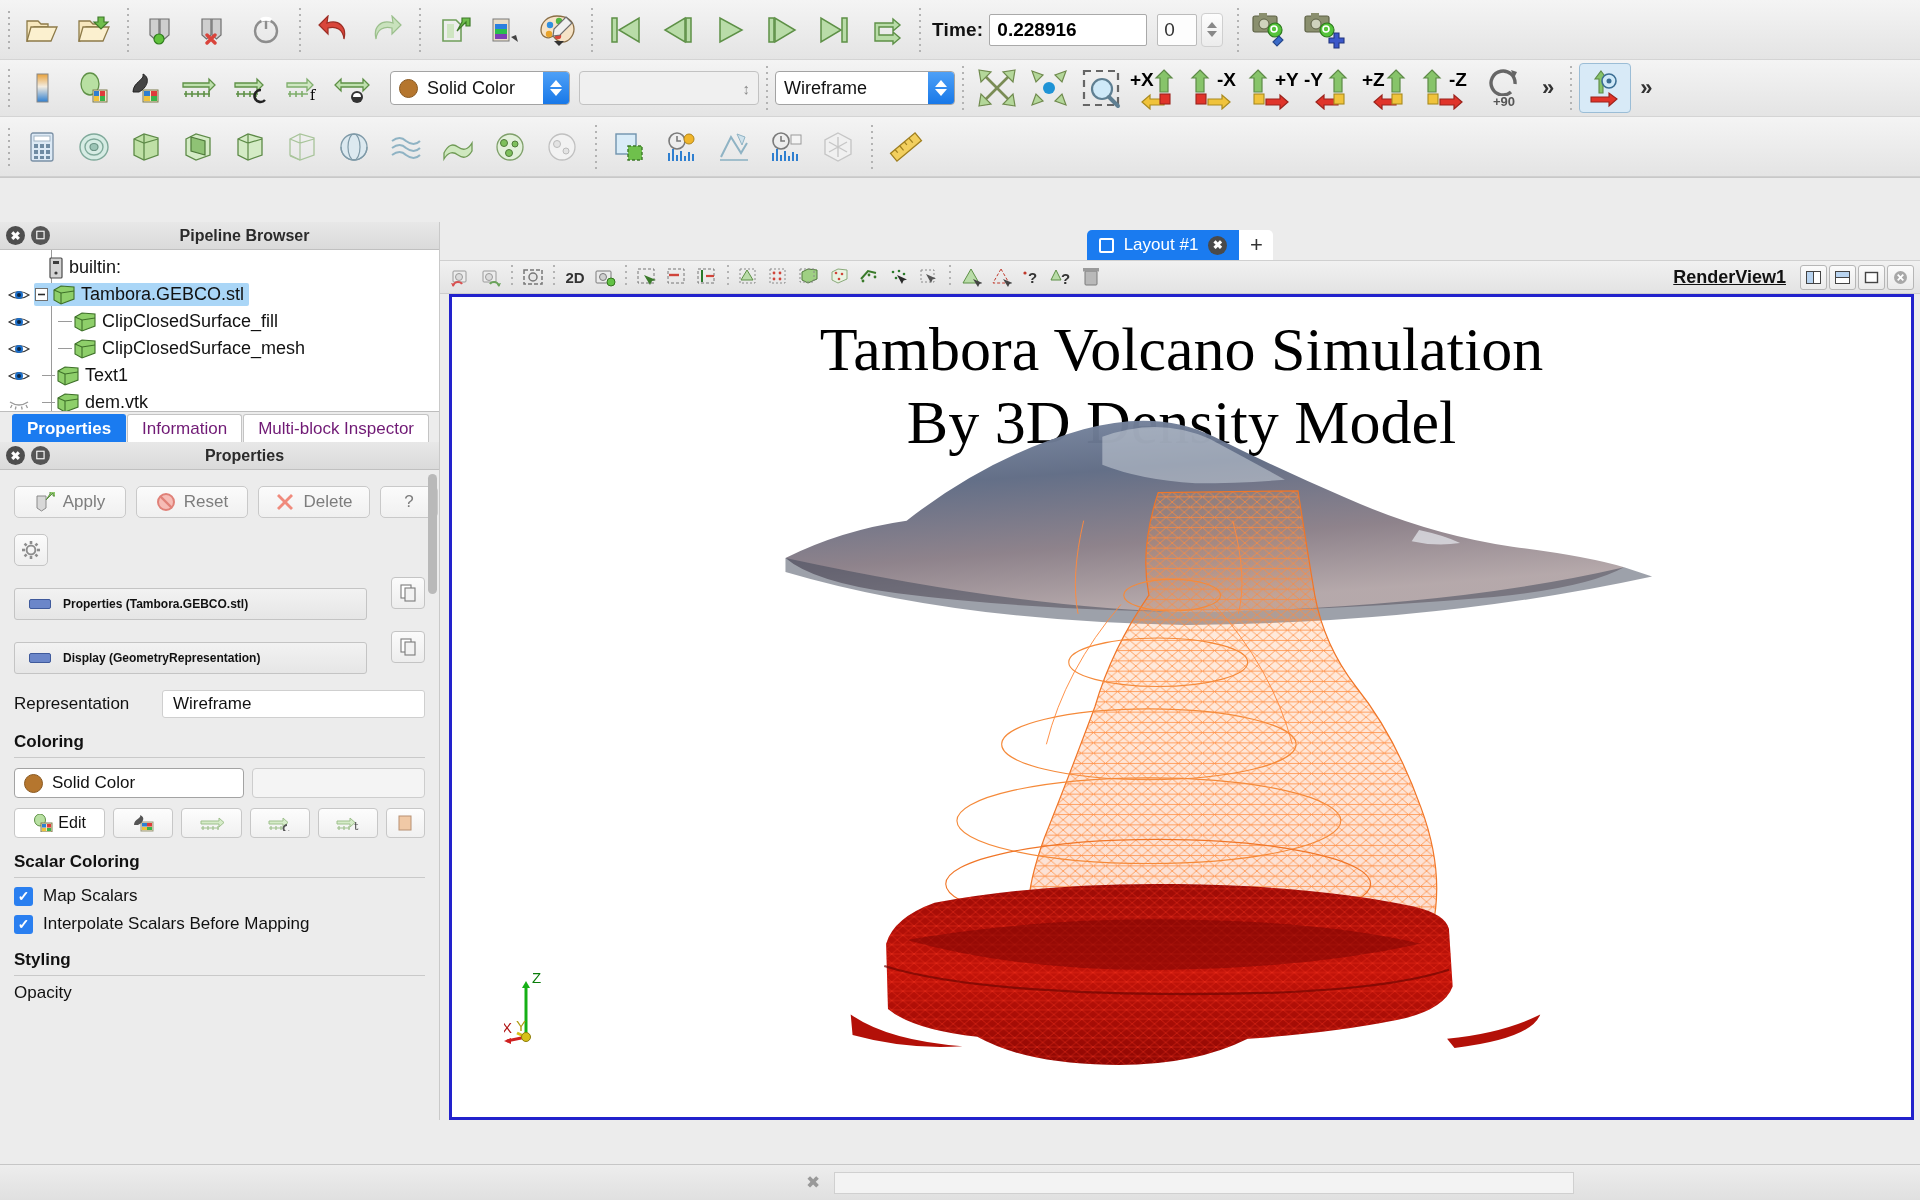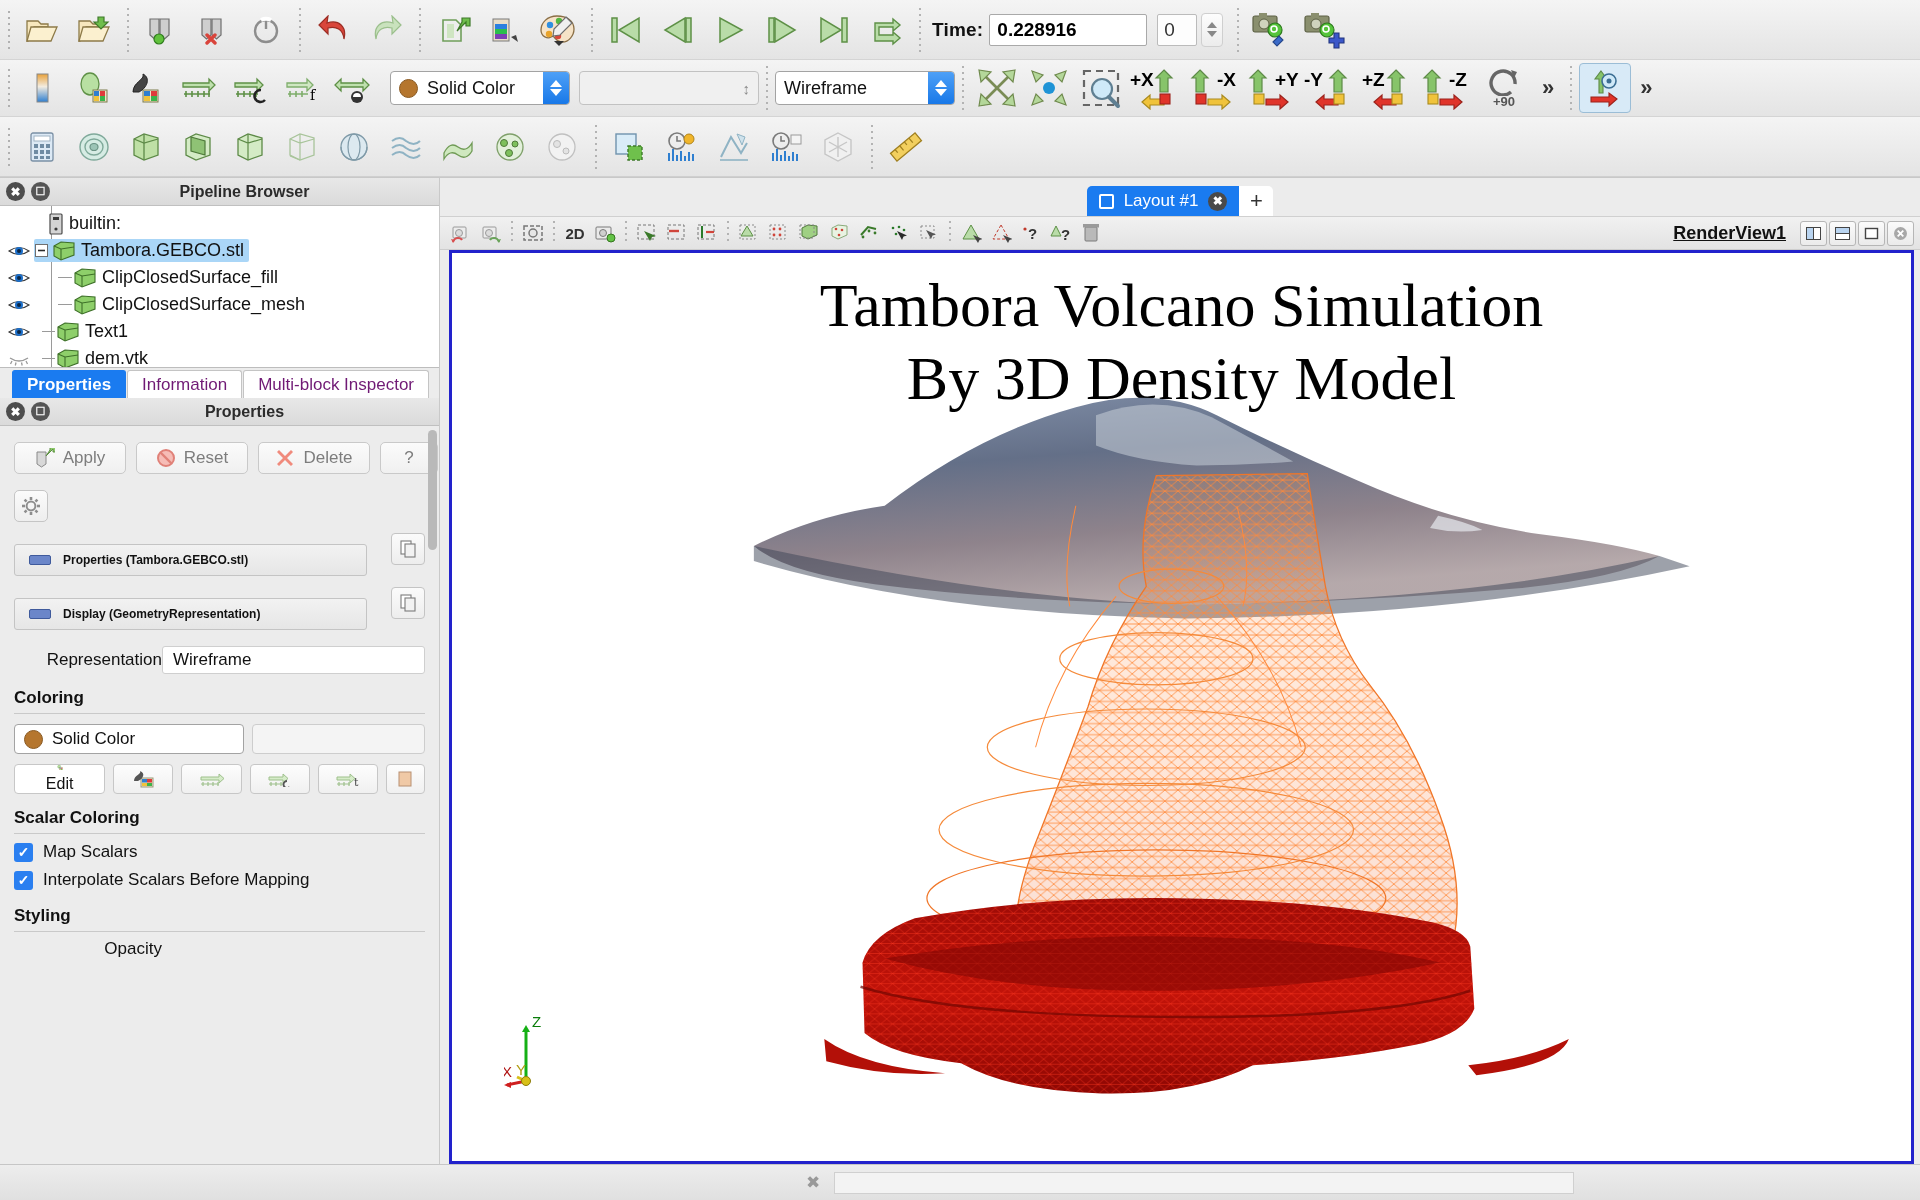--- a/index.html
+++ b/index.html
@@ -4,21 +4,21 @@
 <style>
   * { box-sizing: border-box; margin:0; padding:0; }
   html,body { width:1920px; height:1200px; overflow:hidden; }
   body {
     font-family: "Liberation Sans", sans-serif;
     font-size: 17px;
     background:#ececec;
     color:#111;
     -webkit-font-smoothing: antialiased;
   }
-  .app { width:1920px; height:1200px; display:flex; flex-direction:column; }
+  .app { width:1920px; height:1200px; display:flex; flex-direction:column;gap:44px; }
 
   
   .toolbar-area { background:linear-gradient(#f2f2f2,#e3e3e3); border-bottom:1px solid #c8c8c8; }
   .toolbar-row { display:flex; align-items:center; height:60px; border-bottom:1px solid #d4d4d4;
                  background:linear-gradient(#f4f4f4,#e4e4e4); padding-left:4px; }
   .toolbar-row.r2 { height:57px; }
   .toolbar-row.r3 { height:60px; border-bottom:1px solid #cfcfcf; }
   .tb-btn { width:52px; height:50px; display:flex; align-items:center; justify-content:center;
             border-radius:4px; position:relative; }
   .tb-sep { width:2px; height:44px; margin:0 7px; position:relative; }
@@ -107,35 +107,35 @@
                   display:flex; align-items:center; padding-left:14px; font-weight:700;
                   font-size:12px; }
   .group-row { display:flex; align-items:center; }
   .group-row .copybtn { width:34px; height:32px; margin-left:10px; border:1px solid #c4c4c4;
         border-radius:4px; background:linear-gradient(#fbfbfb,#ededed);
         display:flex; align-items:center; justify-content:center; }
   .minus-icon { width:22px;height:10px;background:#6b86c9;border:1px solid #3f5a9c;
                 border-radius:2px; margin-right:12px; }
 
   .prop-line { display:flex; align-items:center; padding:0 14px; margin-top:16px; }
-  .prop-label { font-size:17px; width:148px;text-align:right; }
+  .prop-label { font-size:17px; width:148px; }
   .flat-combo { flex:1; height:28px; background:#fff; border:1px solid #cfcfcf; border-radius:3px;
                 display:flex; align-items:center; padding-left:10px; font-size:17px;}
   .section-title { font-size:17px; font-weight:700; padding:0 14px; margin-top:14px; }
   .hr { height:1px; background:#c9c9c9; margin:5px 14px 0 14px; }
   .color-row { display:flex; gap:8px; padding:10px 14px 0 14px; align-items:center;}
   .color-combo { width:230px; height:30px; border:1px solid #a3a3a3; border-radius:4px;
                  background:#fff; display:flex; align-items:center; padding-left:9px; font-size:17px;}
   .empty-combo { flex:1; height:30px; border:1px solid #cdcdcd; border-radius:4px;
                  background:#f4f4f4; }
   .tool-row { display:flex; gap:8px; padding:10px 14px 0 14px; }
   .sm-btn { width:62px; height:30px; border:1px solid #c7c7c7; border-radius:4px;
             background:linear-gradient(#fdfdfd,#f0f0f0); display:flex; align-items:center;
             justify-content:center; gap:5px; font-size:16px; }
-  .sm-btn.edit { background:#fff;flex-direction:column; }
+  .sm-btn.edit { background:#fff; }
   .chk-line { display:flex; align-items:center; gap:10px; padding:8px 14px 0 14px; font-size:17px;}
   .chk { width:19px;height:19px;border-radius:3px;background:#2a7ff0;display:flex;
          align-items:center;justify-content:center;color:#fff;font-size:14px;font-weight:bold;}
   .fade-bottom { position:absolute; left:0; right:0; bottom:0; height:16px;
                  background:linear-gradient(rgba(236,236,236,0),#ececec); }
   .vscroll { position:absolute; right:2px; top:4px; width:9px; height:120px; background:#b9b9b9;
              border-radius:5px; }
 
   
   .right { flex:1; display:flex; flex-direction:column; min-width:0; background:#ececec; }

